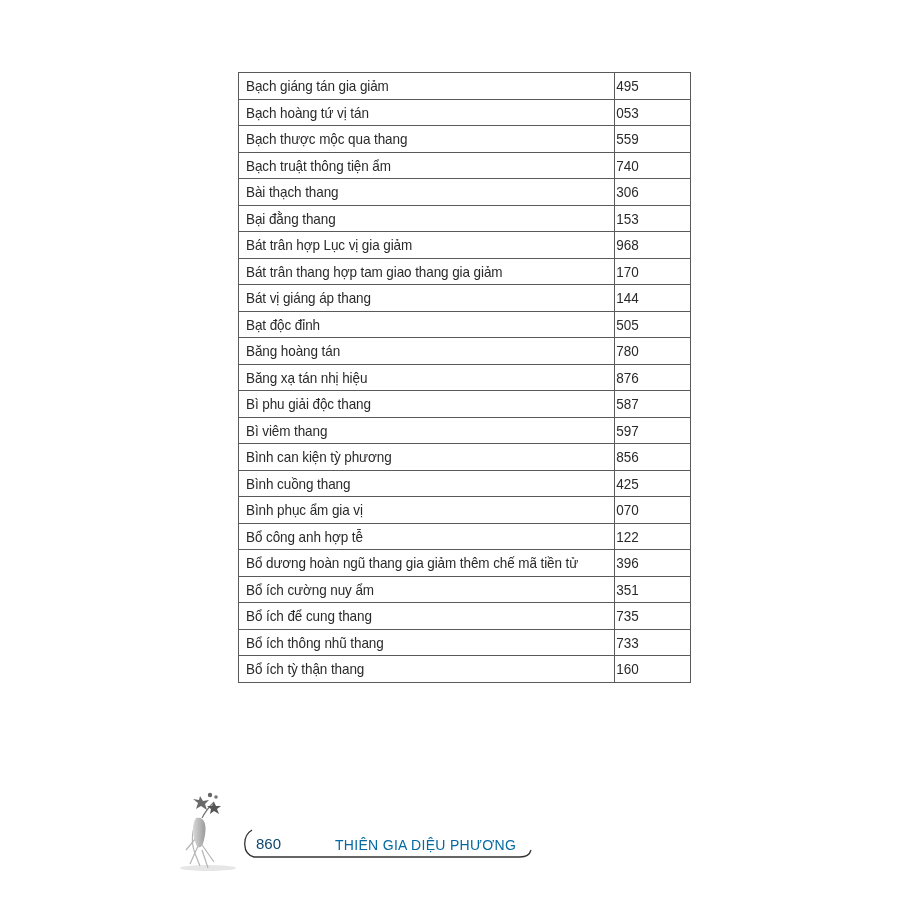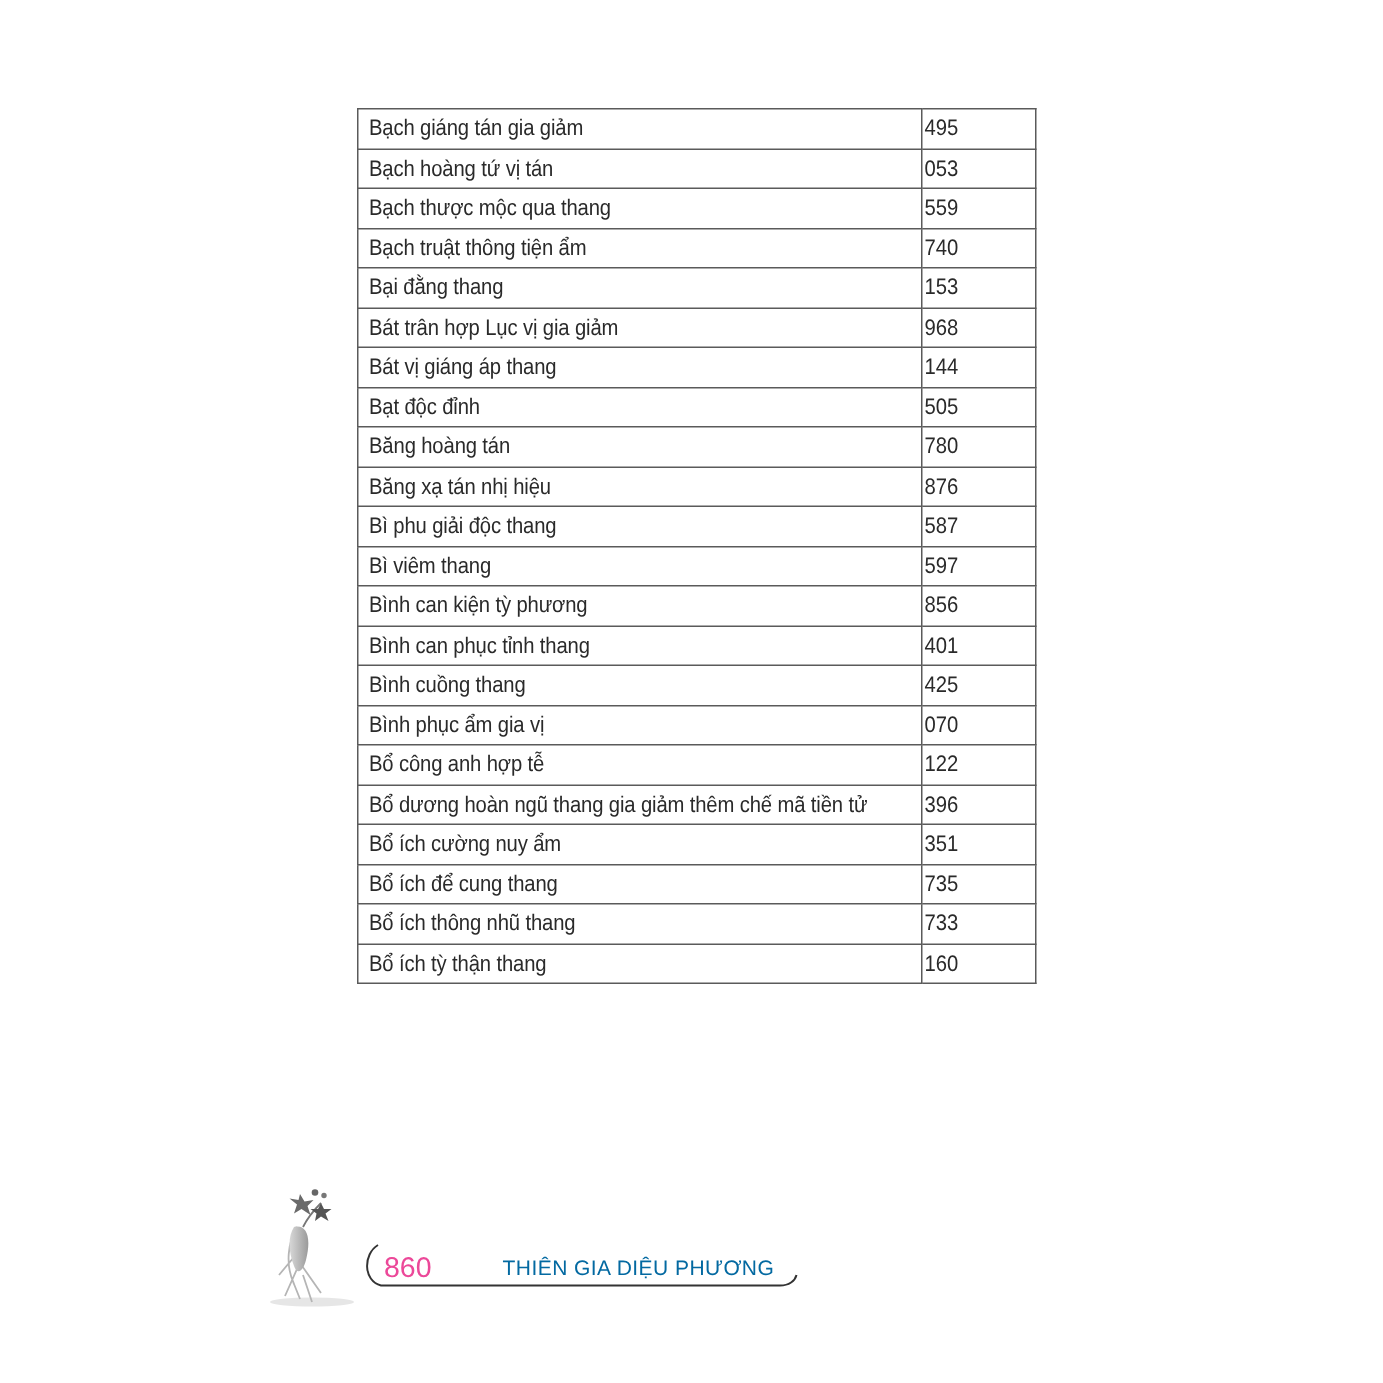--- a/index.html
+++ b/index.html
@@ -16,21 +16,21 @@
       line-height: 25.5px; white-space: nowrap; overflow: hidden;
       transform-origin: left center;
     }
     .index-table td.name { width: 368px; padding-left: 7px; letter-spacing: -0.1px; margin-top: 16px; }
     .index-table td.page { }
     .name span { display: inline-block; transform: scaleX(0.9); transform-origin: left center; }
     .page span { display: inline-block; transform: scaleX(0.9); }
 
     .footer { position: absolute; left: 240px; top: 826px; width: 292px; height: 36px; }
     .footer-curve { position: absolute; left: 0; top: 0; }
-    .page-number { position: absolute; left: 16px; top: 9px; font-size: 19px; color: #ec4899; }
+    .page-number { position: absolute; left: 16px; top: 9px; font-size: 15px; color: #0c4a6e; }
     .book-title { position: absolute; left: 95px; top: 11px; font-size: 14px; color: #0369a1; letter-spacing: 0.3px; }
     .ginseng { position: absolute; left: 178px; top: 788px; }
   </style>
 </head>
 <body>
 
 <table class="index-table">
   <tbody id="index-body">
       <tr>
         <td class="name"><span>Bạch giáng tán gia giảm</span></td>
@@ -42,26 +42,34 @@
       </tr>
       <tr>
         <td class="name"><span>Bạch thược mộc qua thang</span></td>
         <td class="page"><span>559</span></td>
       </tr>
       <tr>
         <td class="name"><span>Bạch truật thông tiện ẩm</span></td>
         <td class="page"><span>740</span></td>
       </tr>
       <tr>
+        <td class="name"><span>Bài thạch thang</span></td>
+        <td class="page"><span>306</span></td>
+      </tr>
+      <tr>
         <td class="name"><span>Bại đằng thang</span></td>
         <td class="page"><span>153</span></td>
       </tr>
       <tr>
         <td class="name"><span>Bát trân hợp Lục vị gia giảm</span></td>
         <td class="page"><span>968</span></td>
+      </tr>
+      <tr>
+        <td class="name"><span>Bát trân thang hợp tam giao thang gia giảm</span></td>
+        <td class="page"><span>170</span></td>
       </tr>
       <tr>
         <td class="name"><span>Bát vị giáng áp thang</span></td>
         <td class="page"><span>144</span></td>
       </tr>
       <tr>
         <td class="name"><span>Bạt độc đỉnh</span></td>
         <td class="page"><span>505</span></td>
       </tr>
       <tr>
@@ -76,24 +84,20 @@
         <td class="name"><span>Bì phu giải độc thang</span></td>
         <td class="page"><span>587</span></td>
       </tr>
       <tr>
         <td class="name"><span>Bì viêm thang</span></td>
         <td class="page"><span>597</span></td>
       </tr>
       <tr>
         <td class="name"><span>Bình can kiện tỳ phương</span></td>
         <td class="page"><span>856</span></td>
-      </tr>
-      <tr>
-        <td class="name"><span>Bình can phục tỉnh thang</span></td>
-        <td class="page"><span>401</span></td>
       </tr>
       <tr>
         <td class="name"><span>Bình cuồng thang</span></td>
         <td class="page"><span>425</span></td>
       </tr>
       <tr>
         <td class="name"><span>Bình phục ẩm gia vị</span></td>
         <td class="page"><span>070</span></td>
       </tr>
       <tr>

